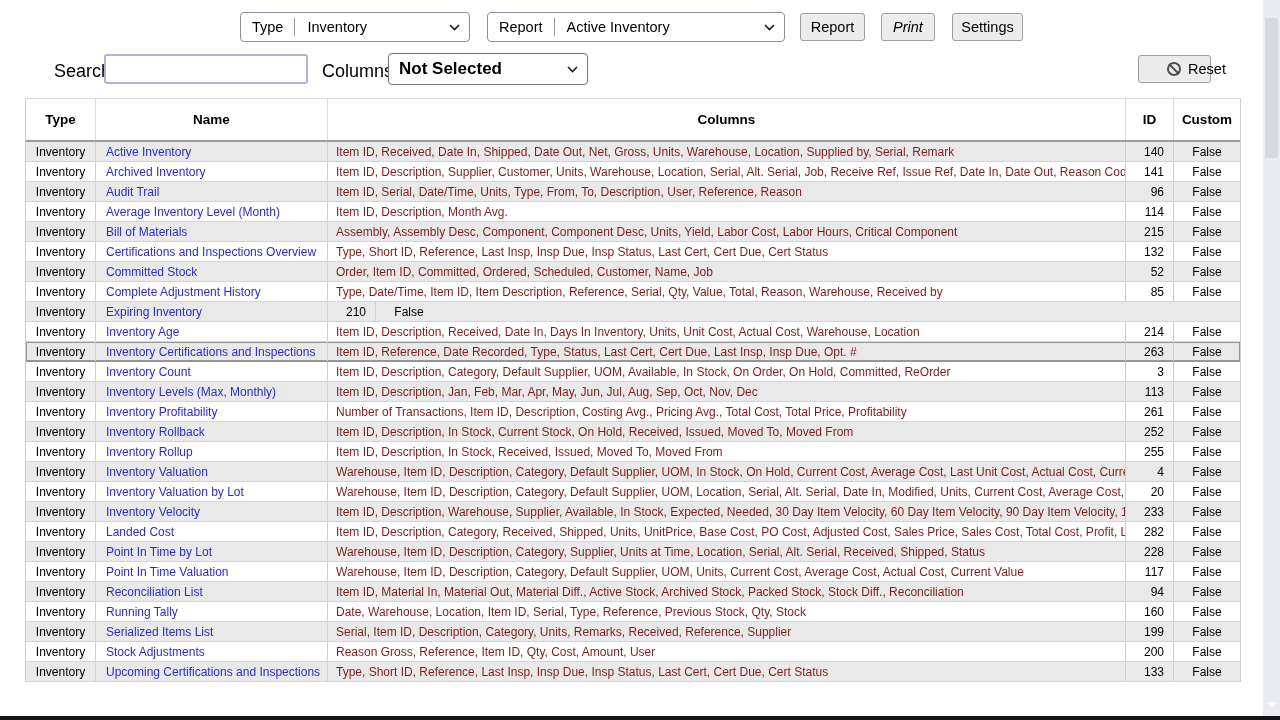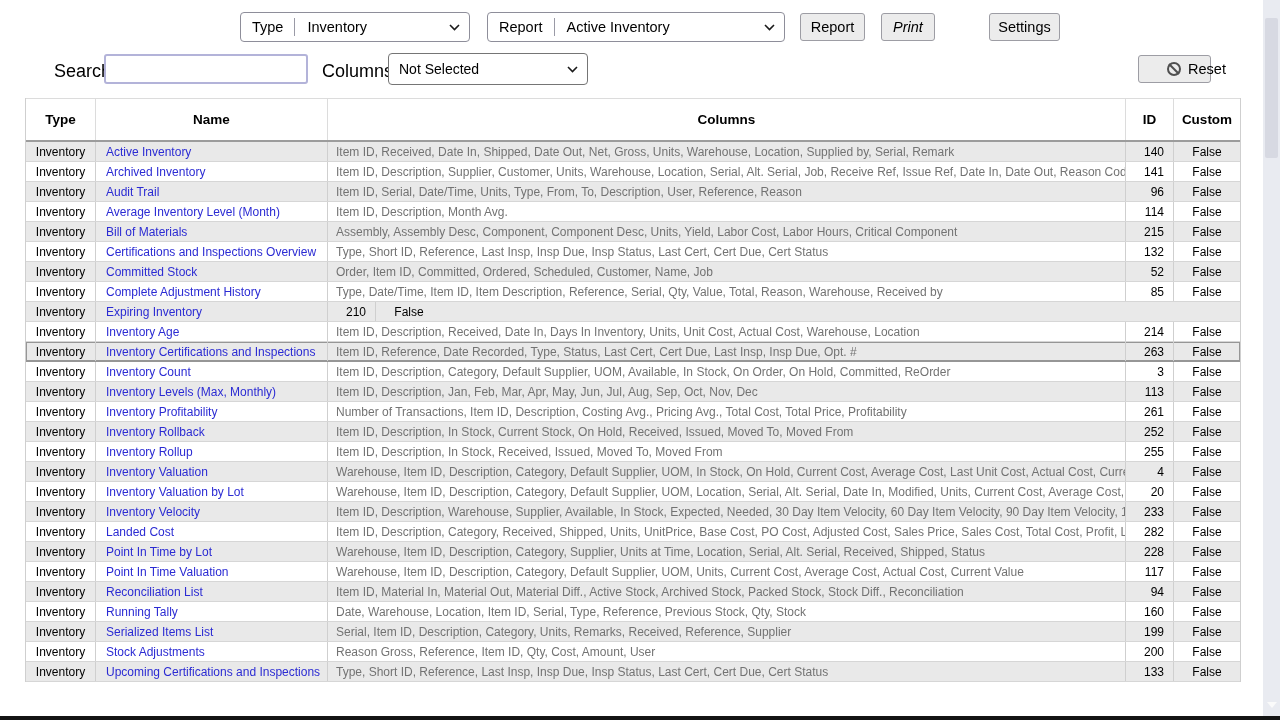--- a/index.html
+++ b/index.html
@@ -37,21 +37,21 @@
     position:absolute; left:104px; top:54px; width:204px; height:30px;
     border:2px solid #b3b3d9; border-radius:3px; background:#fff;
     font-family:"Liberation Sans", sans-serif; font-size:14px; padding:0 6px;
     outline:none;
   }
   .sel-box {
     position:absolute; left:388px; top:53px; width:200px; height:32px;
     border:1px solid #757575; border-radius:4px; background:#fff;
     display:flex; align-items:center;
   }
-  .sel-box .gvalue { font-size:14px; padding-left:10px; }
+  .sel-box .gvalue { font-size:17px; padding-left:10px;font-weight:bold; }
   .sel-box .chev { margin-left:auto; margin-right:9px; display:flex; align-items:center; }
 
   .no-icon {
     position:relative; width:14px; height:14px;
     border:2px solid #4f4f4f; border-radius:50%;
     display:inline-block; margin-right:7px; flex:0 0 auto;
   }
   .no-icon::after {
     content:""; position:absolute; left:-2px; top:4px;
     width:14px; height:2px; background:#4f4f4f;
@@ -89,21 +89,21 @@
   .tr.odd { background:#e9e9e9; }
   .tr.sel { box-shadow:inset 0 0 0 1px #969696; border-bottom-color:#969696; }
   .td {
     display:flex; align-items:center;
     border-right:1px solid #cfcfcf;
     white-space:nowrap; overflow:hidden;
   }
   .td:last-child { border-right:none; }
   .td.c-type   { justify-content:center; }
   .td.c-name   { padding-left:10px; }
-  .td.c-cols   { padding-left:8px; color:#737373; }
+  .td.c-cols   { padding-left:8px; color:#7f1d1d; }
   .td.c-id     { justify-content:flex-end; padding-right:9px; }
   .td.c-custom { justify-content:center; }
   a.rlink { color:#2b2bd3; text-decoration:none; }
 
   
   .scrollbar {
     position:absolute; right:0; top:0; width:17px; height:716px;
     background:#e9ebf1;
   }
   .scroll-thumb {
@@ -141,21 +141,21 @@
   <span class="gvalue">Active Inventory</span>
   <span class="chev">
     <svg width="11" height="7" viewBox="0 0 11 7">
         <polyline points="1,1 5.5,5.5 10,1" fill="none" stroke="#1a1a1a" stroke-width="1.6"></polyline>
       </svg>
   </span>
 </div>
 
 <button class="btn" style="left:800px; top:13px; width:65px;">Report</button>
 <button class="btn" style="left:881px; top:13px; width:54px;font-style:italic;">Print</button>
-<button class="btn" style="left:952px; top:13px; width:71px;margin-left:37px;">Settings</button>
+<button class="btn" style="left:952px; top:13px; width:71px;">Settings</button>
 
 <span class="flabel" style="left:54px; top:61px;">Search</span>
 <input class="search-input" type="text" value="" style="">
 
 <span class="flabel" style="left:322px; top:61px;">Columns</span>
 <div class="sel-box">
   <span class="gvalue">Not Selected</span>
   <span class="chev">
     <svg width="11" height="7" viewBox="0 0 11 7">
         <polyline points="1,1 5.5,5.5 10,1" fill="none" stroke="#1a1a1a" stroke-width="1.6"></polyline>

